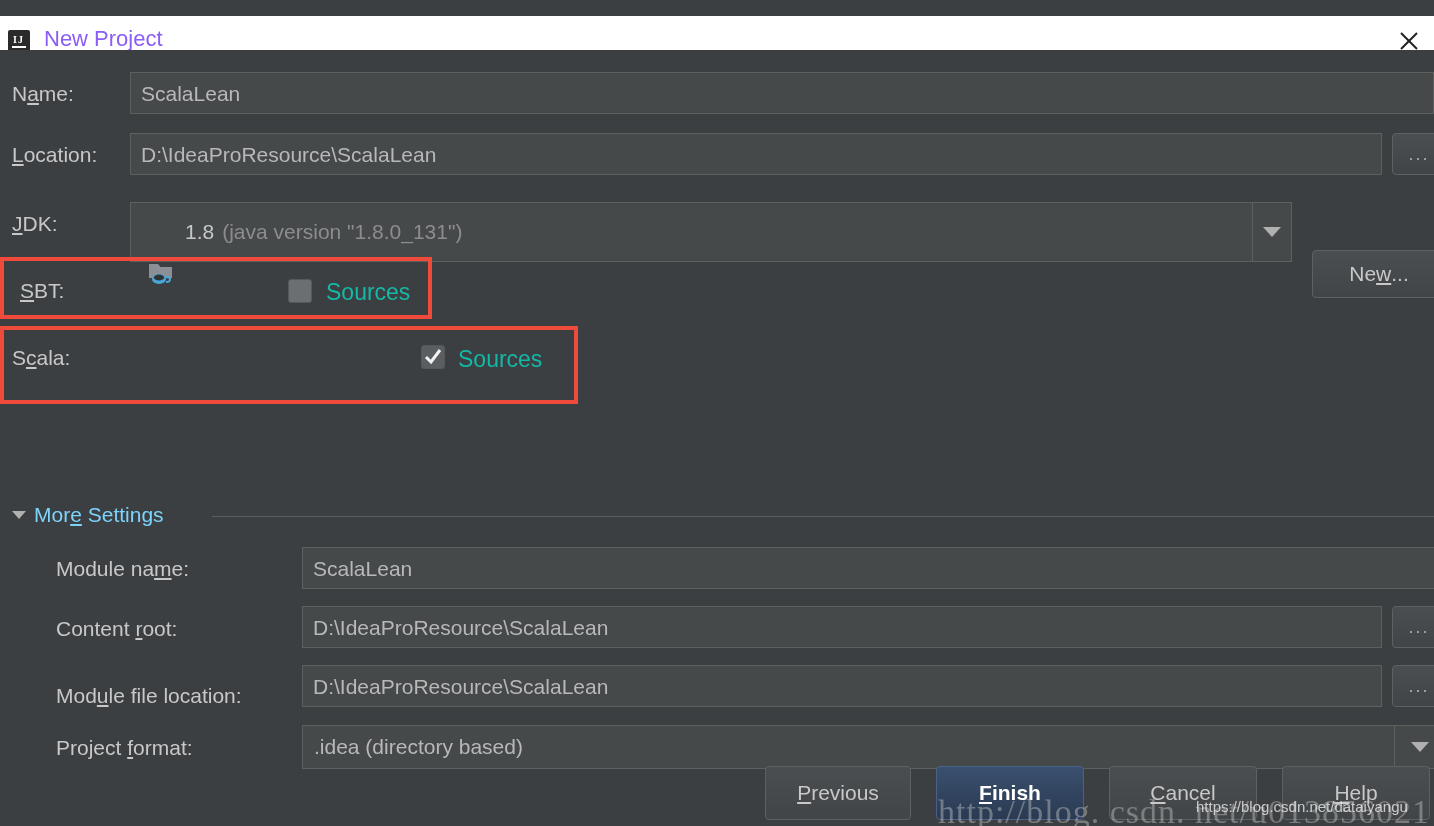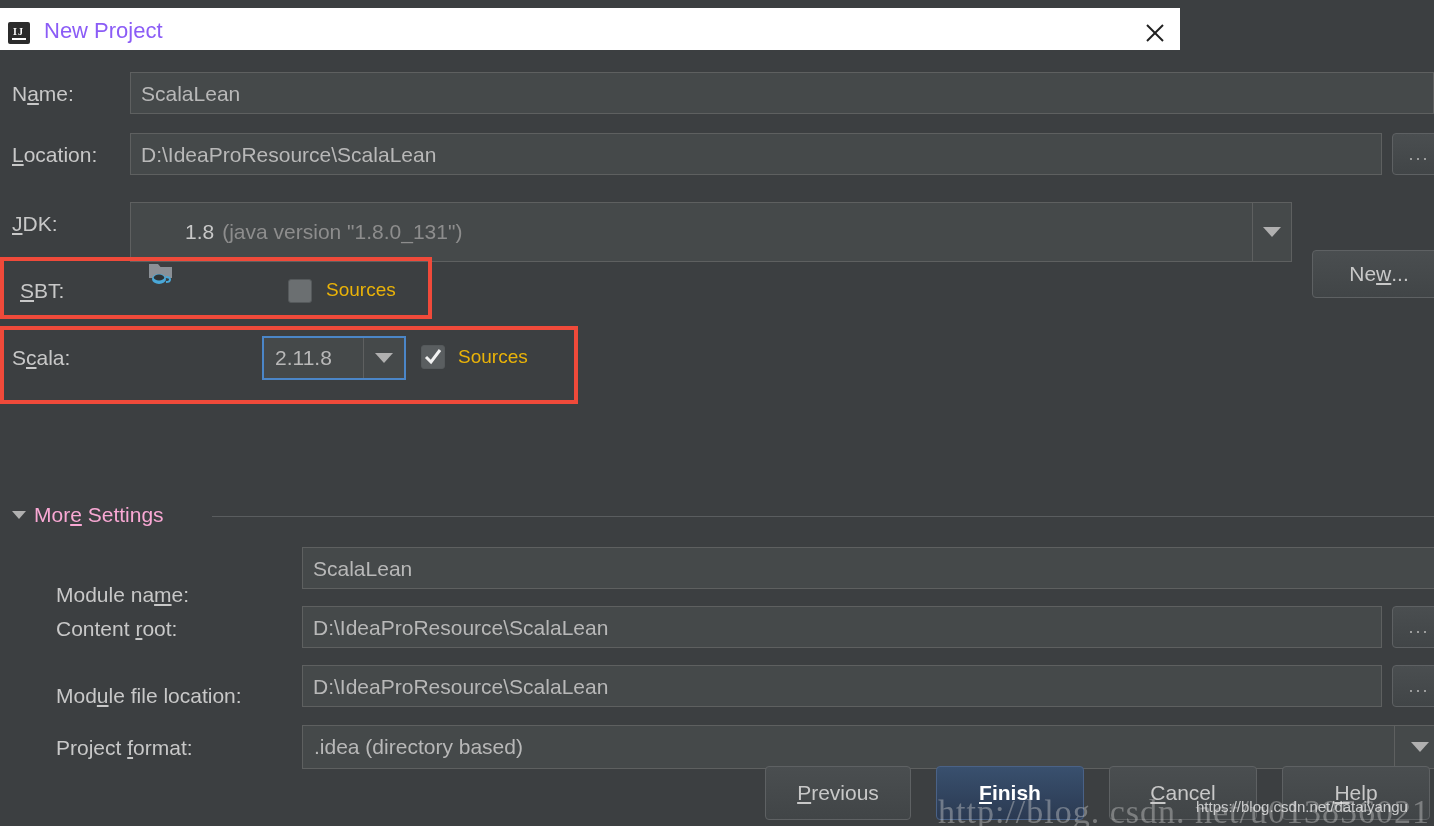--- a/index.html
+++ b/index.html
@@ -9,21 +9,21 @@
     width: 1434px; height: 826px;
     background: #3c3f41;
     font-family: "Liberation Sans", sans-serif;
     overflow: hidden;
     position: relative;
     color: #bbbbbb;
   }
 
   
   #titlebar {
-    position: absolute; left: 0; top: 8px; width: 1180px; height: 50px;
+    position: absolute; left: 0; top: 16px; width: 1434px; height: 50px;
     background: #ffffff;
     border-bottom: 3px solid #4a4d50;
     box-sizing: border-box;
   }
   #app-icon {
     position: absolute; left: 8px; top: 14px;
     width: 22px; height: 22px;
     background: #2b2b2b;
     border-radius: 2px;
   }
@@ -135,21 +135,21 @@
     border-radius: 3px;
     background: #6b6f71;
     border: 1px solid #55595b;
     box-sizing: border-box;
     cursor: pointer;
   }
   .checkbox.checked { background: #5a5e60; }
   .checkbox.checked svg { position: absolute; left: 2px; top: 2px; }
   .cb-label {
     position: absolute;
-    font-size: 19px; color: #eab308;
+    font-size: 23px; color: #14b8a6;
     white-space: nowrap;
   }
 
   
   .hl-box {
     position: absolute;
     border: 4px solid #f04a3a;
     box-sizing: border-box;
     pointer-events: none;
   }
@@ -159,21 +159,21 @@
     position: absolute; left: 12px; top: 453px;
     display: flex; align-items: center; cursor: pointer;
   }
   #more-settings-toggle .tri {
     width: 0; height: 0;
     border-left: 7px solid transparent;
     border-right: 7px solid transparent;
     border-top: 8px solid #b0b0b0;
     margin-right: 8px;
   }
-  #more-settings-label { font-size: 21px; color: #f9a8d4; }
+  #more-settings-label { font-size: 21px; color: #7dd3fc; }
   #more-settings-line {
     position: absolute; left: 212px; top: 466px; width: 1222px; height: 1px;
     background: #5a5d5f;
   }
 
   
   #jdk-icon {
     position: absolute; left: 148px; top: 210px;
     width: 30px; height: 26px;
   }
@@ -251,41 +251,35 @@
       <span class="mn">w</span>
       <span>...</span>
     </div>
 
   <div class="row-label" style="left:20px; top:229px;"><span></span><span class="mn">S</span><span>BT:</span></div>
   <div class="checkbox" style="left:288px; top:229px;"></div>
   <div class="cb-label" style="left:326px; top:229px;">Sources</div>
   <div class="hl-box" style="left:0px; top:207px; width:432px; height:62px;"></div>
 
   <div class="row-label" style="left:12px; top:296px;"><span>S</span><span class="mn">c</span><span>ala:</span></div>
-  <div class="combo focused" style="left:262px; top:286px; width:144px; height:44px;">
-    <div class="combo-value">2.11.8</div>
-    <div class="combo-arrow" style="width:40px;">
-        <span class="caret-down"></span>
-      </div>
-  </div>
   <div class="checkbox checked" style="left:421px; top:295px;">
     <svg width="18" height="18" viewBox="0 0 18 18">
       <polyline points="2,9 7,14 16,2" fill="none" stroke="#f2f2f2" stroke-width="3"></polyline>
     </svg>
   </div>
   <div class="cb-label" style="left:458px; top:296px;">Sources</div>
   <div class="hl-box" style="left:0px; top:276px; width:578px; height:78px;"></div>
 
   <div id="more-settings-toggle">
     <span class="tri"></span>
     <span id="more-settings-label"><span>Mor</span><span class="mn">e</span><span> Settings</span></span>
   </div>
   <div id="more-settings-line"></div>
 
-  <div class="row-label" style="left:56px; top:533px;"><span>Module na</span><span class="mn">m</span><span>e:</span></div>
+  <div class="row-label" style="left:56px; top:507px;"><span>Module na</span><span class="mn">m</span><span>e:</span></div>
   <div class="text-field" style="left:302px; top:497px; width:1144px; height:42px;">
       <span>ScalaLean</span>
     </div>
 
   <div class="row-label" style="left:56px; top:567px;"><span>Content </span><span class="mn">r</span><span>oot:</span></div>
   <div class="text-field" style="left:302px; top:556px; width:1080px; height:42px;">
       <span>D:\IdeaProResource\ScalaLean</span>
     </div>
   <div class="btn dots" style="left:1392px; top:556px; width:54px; height:42px;">
       <span>...</span>

